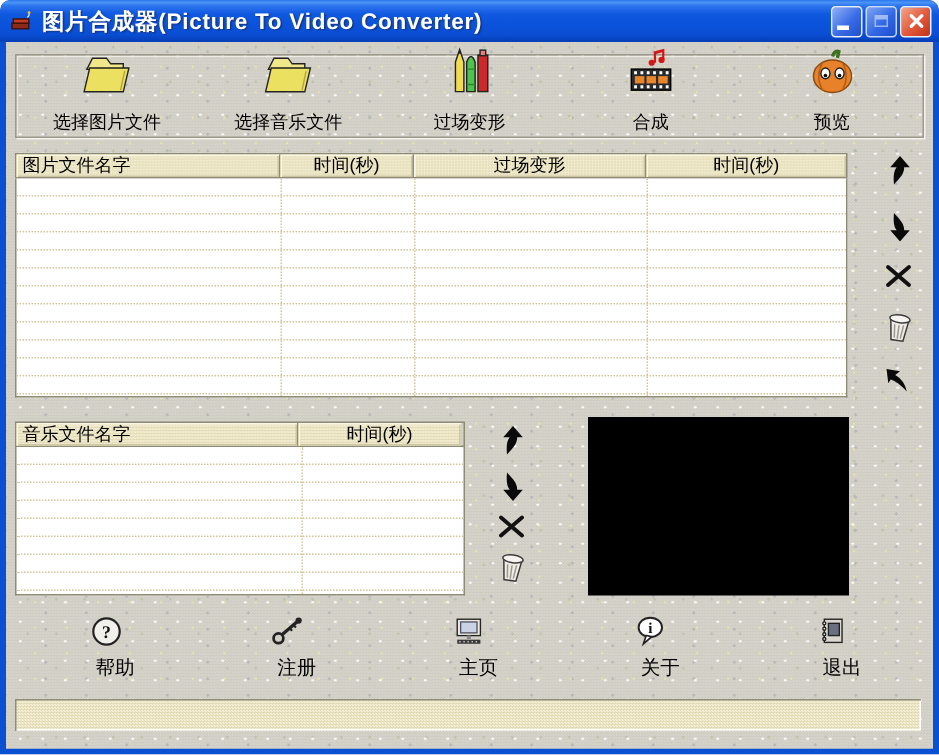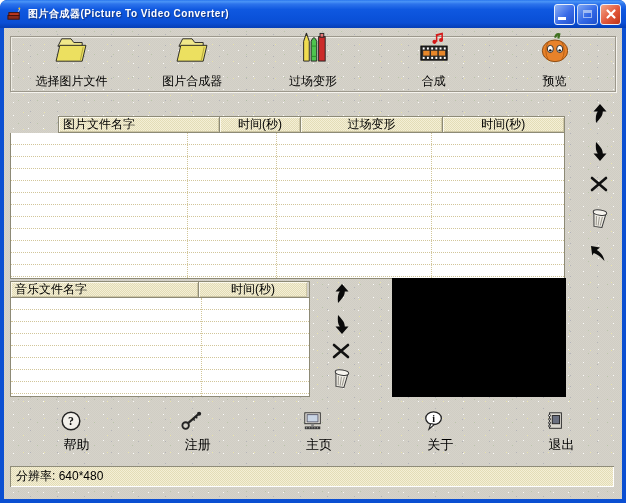--- a/index.html
+++ b/index.html
@@ -9,21 +9,21 @@
     background:#0b4fd2;border-radius:7px 7px 0 0;overflow:hidden;
     font-family:"Liberation Sans",sans-serif;-webkit-user-select:none;user-select:none;
   }
   
   .titlebar{
     position:absolute;left:0;top:0;right:0;height:28px;
     background:linear-gradient(180deg,#2a77ee 0%,#4a94f6 6%,#2d74ec 14%,#0f58e0 34%,#0b52da 62%,#0a4ed4 82%,#0640ba 97%);
     display:flex;align-items:center;padding:0 5px 0 7px;border-radius:7px 7px 0 0;
   }
   .app-icon{width:16px;height:16px;margin-right:5px;display:flex;align-items:center;}
-  .title{flex:1;color:#fff;font-weight:bold;font-size:10px;letter-spacing:.5px;
+  .title{flex:1;color:#fff;font-weight:bold;font-size:15px;letter-spacing:.5px;
          text-shadow:1px 1px 1px #16357e;white-space:nowrap;overflow:hidden;}
   .controls{display:flex;gap:2px;}
   .tb-btn{width:21px;height:21px;border-radius:3px;border:1px solid #e9f0fb;padding:0;
           display:flex;align-items:center;justify-content:center;cursor:pointer;}
   .tb-btn.min,.tb-btn.max{background:linear-gradient(135deg,#8fb2f5 0%,#3a6ce8 55%,#2050cc 100%);}
   .tb-btn.max{opacity:.85;}
   .min-glyph{display:block;width:8px;height:3px;background:#fff;margin:9px 0 0 -6px;}
   .max-glyph{display:block;width:9px;height:8px;border:1px solid #dfe8fb;border-top-width:3px;opacity:.75;}
   .tb-btn.close{background:linear-gradient(135deg,#f2a689 0%,#e2573a 55%,#c03318 100%);}
   
@@ -49,21 +49,21 @@
     position:absolute;left:6px;top:8px;width:606px;height:56px;
     border:1px solid #9c988c;box-shadow:1px 1px 0 #f6f4ee, inset 1px 1px 0 #eeece4;
     display:flex;
   }
   .tool-btn{flex:1;display:flex;flex-direction:column;align-items:center;justify-content:flex-end;
             padding-bottom:3px;background:none;border:none;cursor:pointer;gap:11px;}
   .ticon{height:34px;display:flex;align-items:flex-end;justify-content:center;}
   .tlabel{font-size:12px;color:#000;line-height:13px;}
   
   .tbl{position:absolute;}
-  .pic-table{left:6px;top:88px;width:555px;height:163px;padding-left:48px;}
+  .pic-table{left:6px;top:74px;width:555px;height:163px;}
   .music-table{left:6px;top:253px;width:300px;height:116px;}
   .tbl-header{display:flex;height:17px;border:1px solid #8d8a76;}
   .hcell{border-right:1px solid #8d8a76;box-shadow:inset 1px 1px 0 #fbf8ea, inset -1px -1px 0 #cdc6a4;
          display:flex;align-items:center;justify-content:center;font-size:12px;color:#000;overflow:hidden;white-space:nowrap;}
   .hcell:last-child{border-right:none;}
   .hcell.first{justify-content:flex-start;padding-left:4px;}
   .tbl-body{position:absolute;left:0;right:0;top:17px;bottom:0;background:#fff;
             border:1px solid #8d8a76;border-top:none;overflow:hidden;}
   .row{height:12px;border-bottom:1px dotted #d2c69a;}
   .vsep{position:absolute;top:0;bottom:0;width:0;border-left:1px dotted #d2c69a;}
@@ -133,21 +133,21 @@
         <span class="tlabel">选择图片文件</span>
       </button>
       <button class="tool-btn">
         <span class="ticon">
           <svg width="34" height="28" viewBox="0 0 36 30">
             <path d="M4 11 L8 3 h10 l3 4 h9 v4 z" fill="#f0e88a" stroke="#222"></path>
             <path d="M2 27 L6 10 h28 l-4 17 z" fill="#ece060" stroke="#222"></path>
             <path d="M31 12 l-3 14" stroke="#b0a440" fill="none"></path>
           </svg>
         </span>
-        <span class="tlabel">图片合成器</span>
+        <span class="tlabel">选择音乐文件</span>
       </button>
       <button class="tool-btn">
         <span class="ticon">
           <svg width="30" height="34" viewBox="0 0 32 36">
             <path d="M6 12 L9 3 L12 12 V33 H6 Z" fill="#f0dc50" stroke="#222"></path>
             <path d="M8 6 L9 3 L10 6 Z" fill="#222"></path>
             <path d="M14 12 q3 -8 6 0 V33 h-6 z" fill="#4ec44e" stroke="#222"></path>
             <path d="M14 17 h6 M14 28 h6" stroke="#2a8a2a"></path>
             <rect x="22" y="7" width="7" height="26" fill="#cc2a2a" stroke="#222"></rect>
             <rect x="23.5" y="3.5" width="4" height="4" fill="#e87a7a" stroke="#222"></rect>
@@ -362,17 +362,16 @@
                 <circle cx="5" cy="13" r="1.1"></circle>
                 <circle cx="5" cy="16.5" r="1.1"></circle>
             </g>
           </svg>
         </span>
         <span class="nlabel">退出</span>
       </button>
     </div>
 
     <div class="statusbar dither-cream">
-      <span>分辨率: 640*480</span>
     </div>
 
   </div>
 </div>
 
 </body></html>

